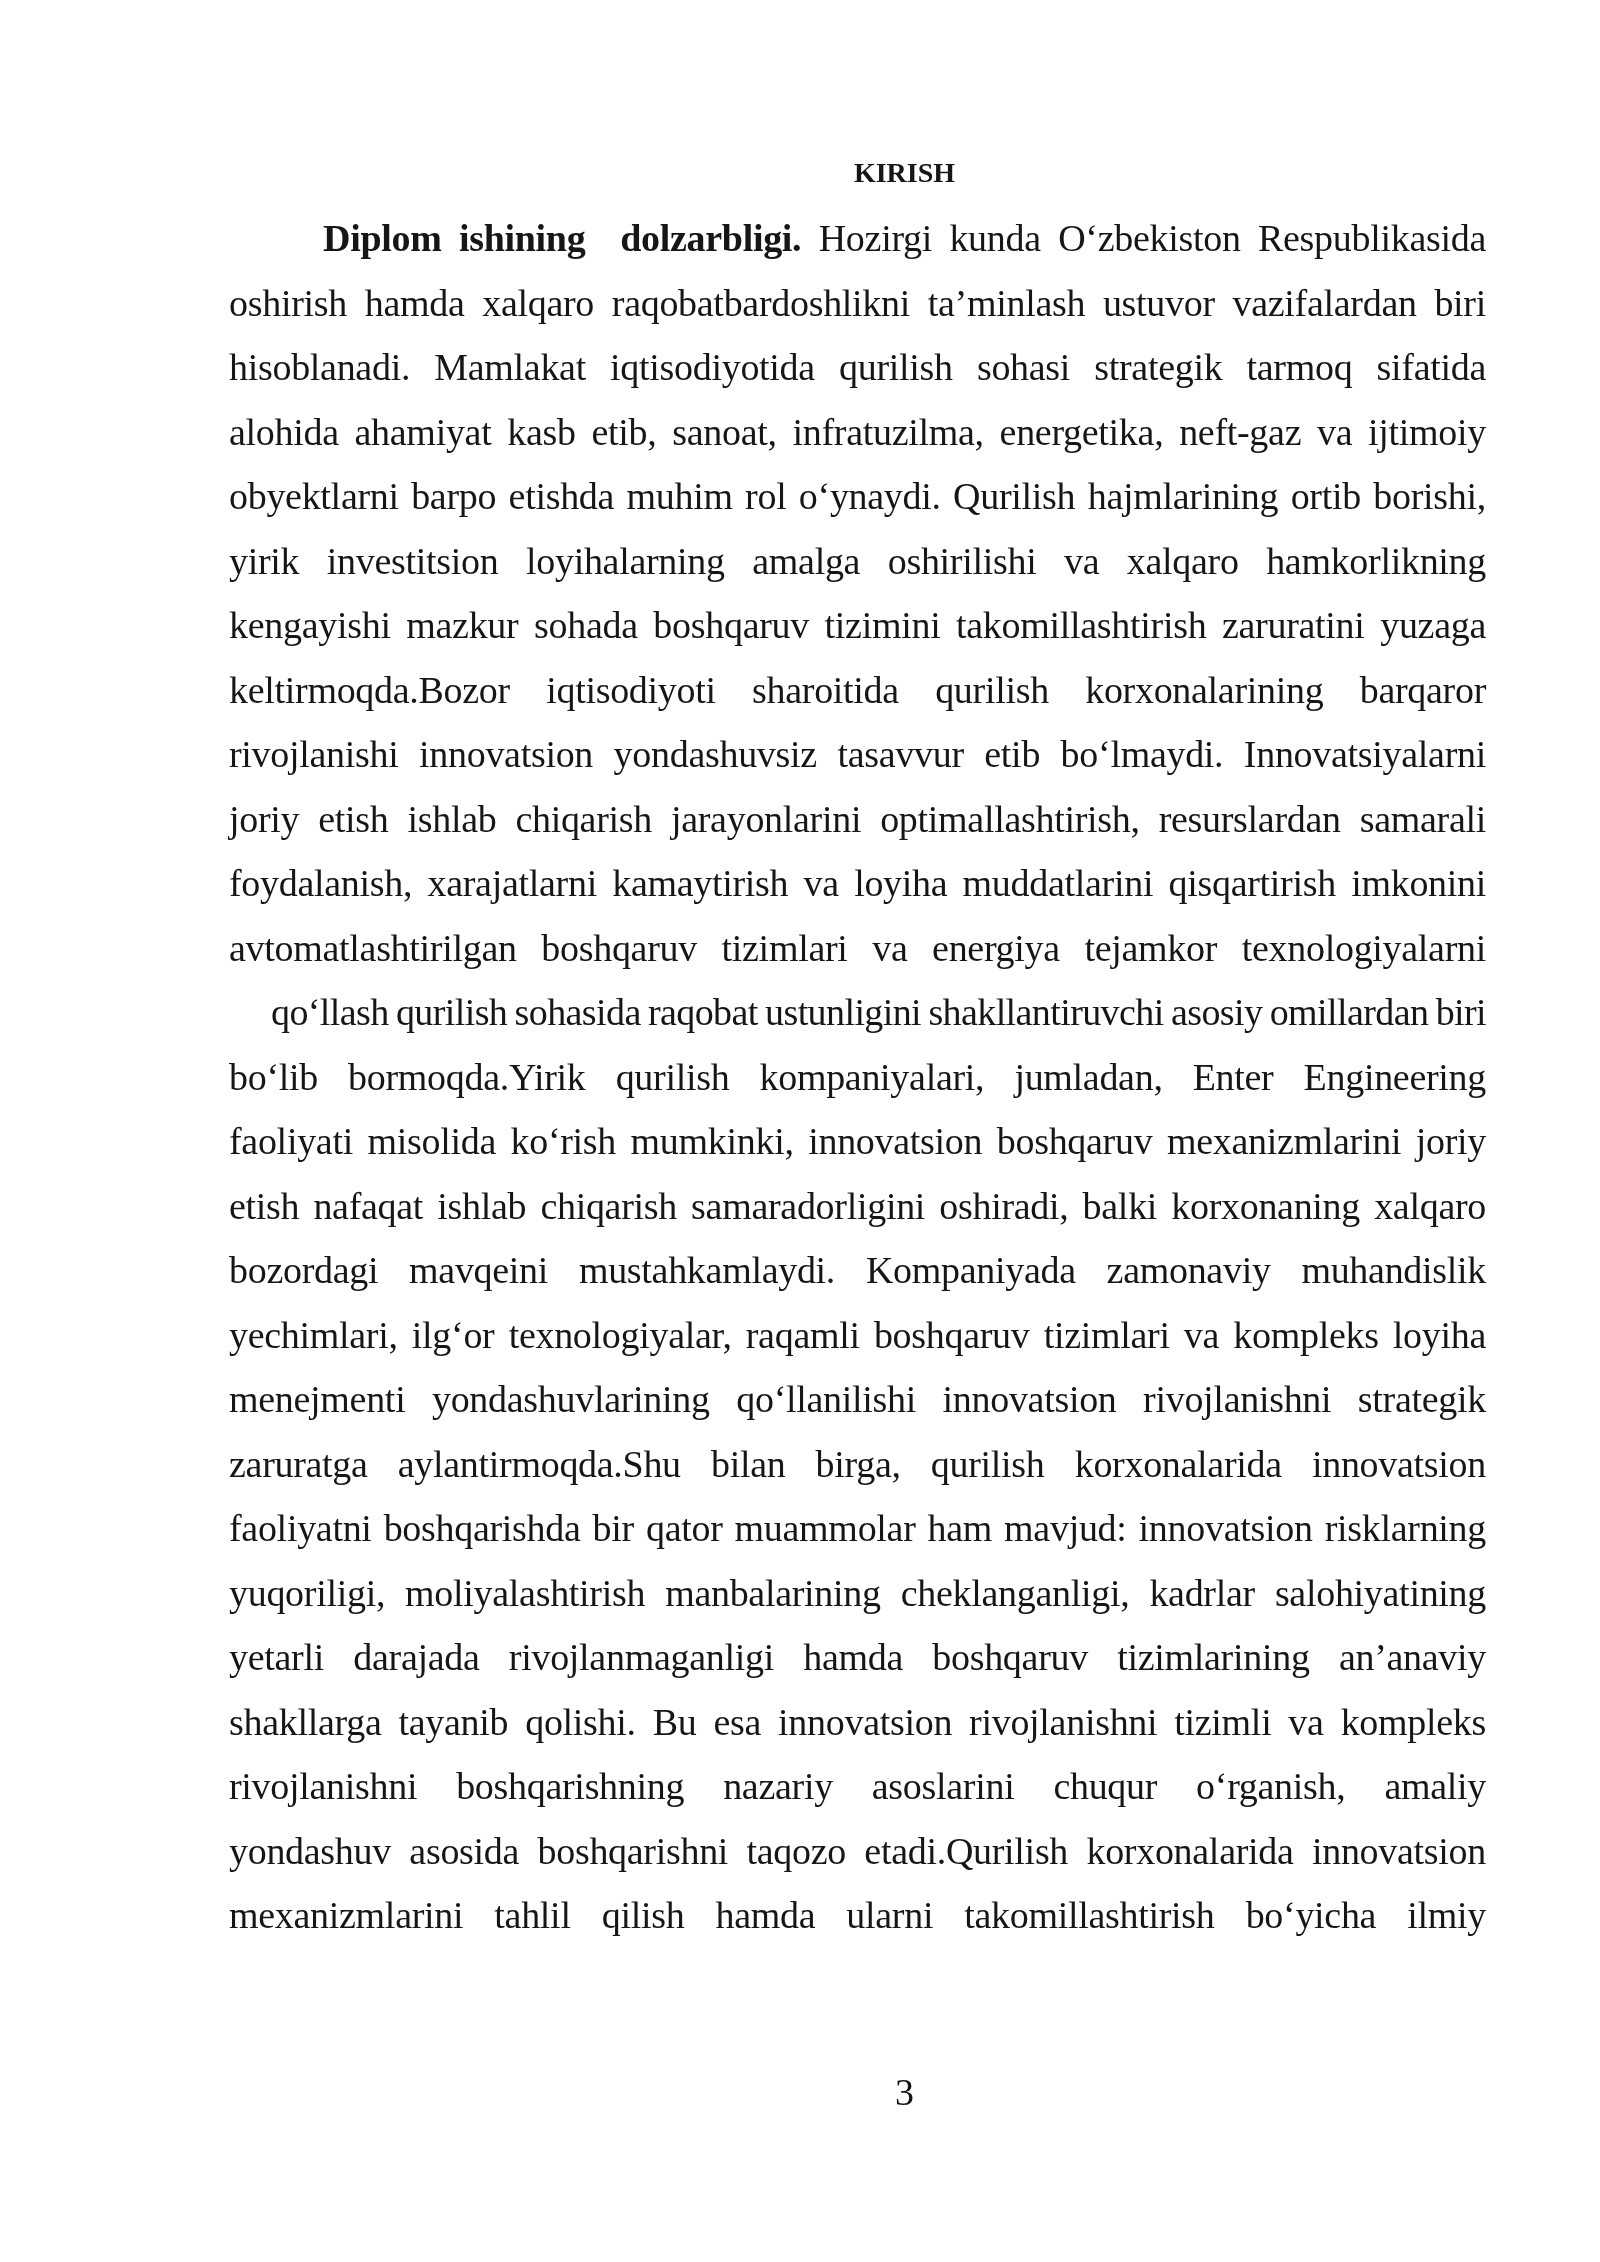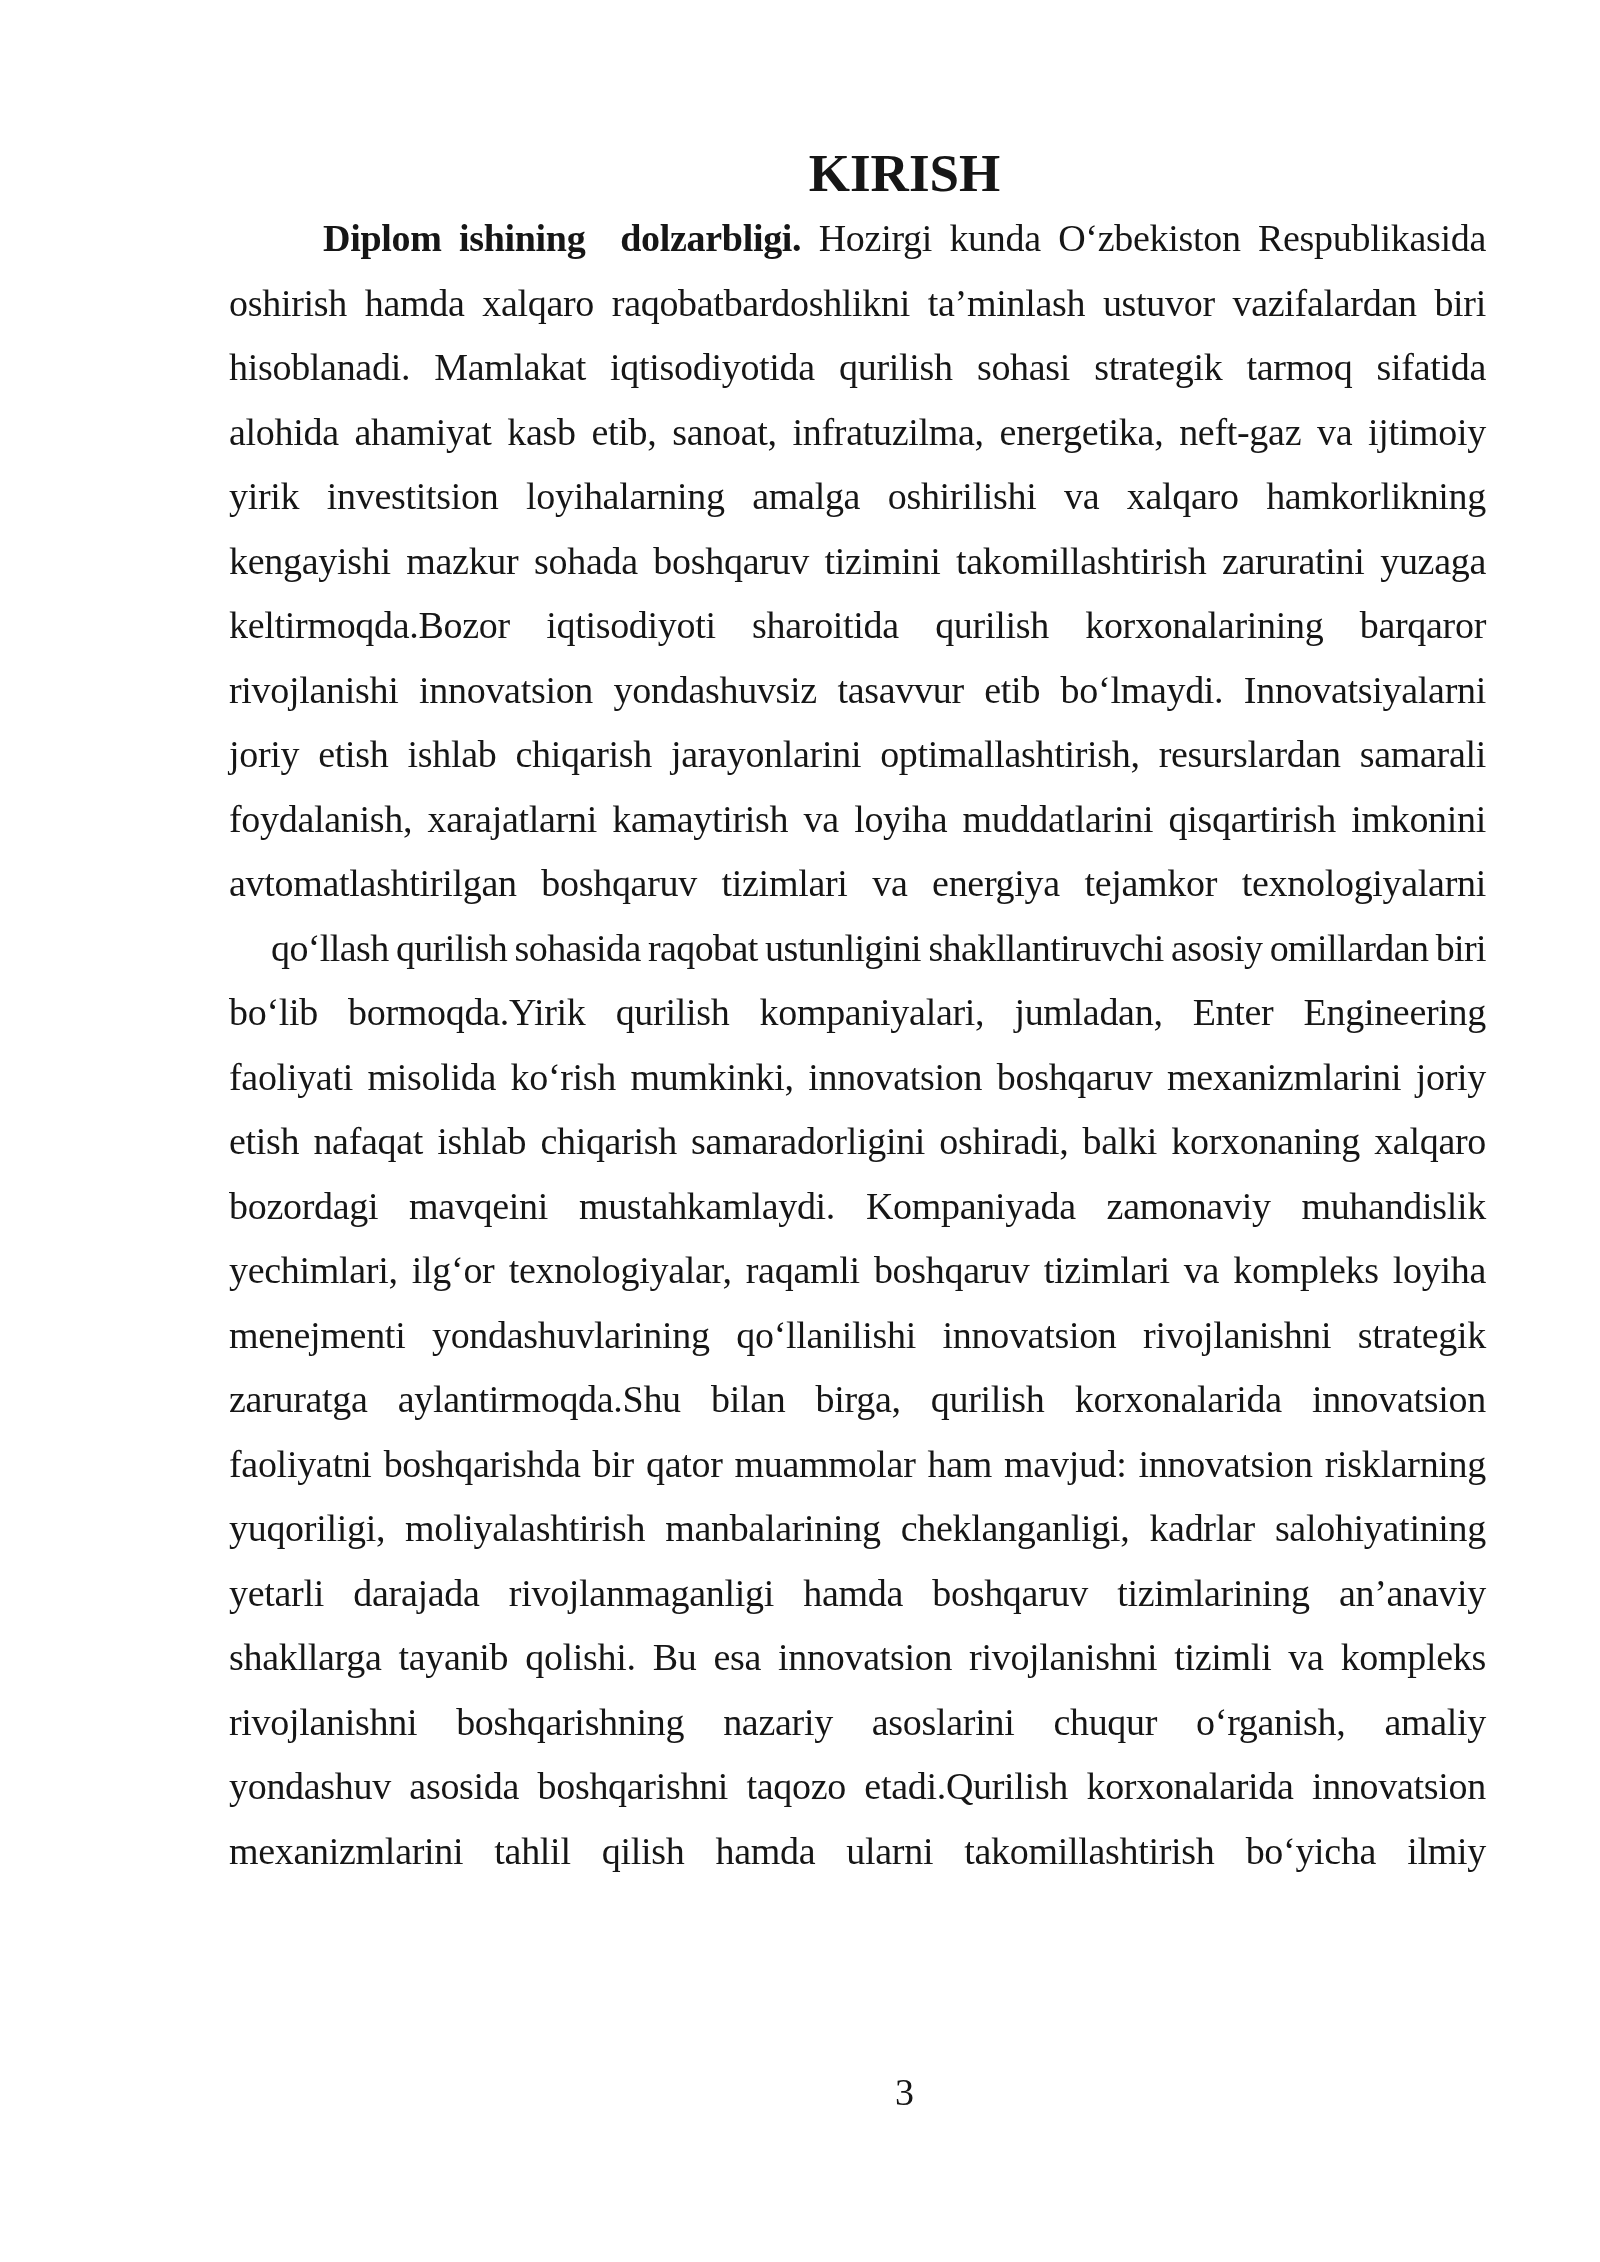--- a/index.html
+++ b/index.html
@@ -17,21 +17,21 @@
     font-family: "Liberation Serif", "DejaVu Serif", serif;
     color: #161616;
   }
   .doc-title {
     position: absolute;
     left: 229px;
     top: 141px;
     width: 1257px;
     height: 65px;
     line-height: 64.5px;
-    font-size: 53px;
+    font-size: 28px;
     font-weight: bold;
     text-align: center;
     transform: translateX(47px);
     white-space: nowrap;
   }
   .body-block {
     position: absolute;
     left: 229px;
     top: 206px;
     width: 1257px;
@@ -75,20 +75,21 @@
 <body>
 
 <div class="page">
   <div class="doc-title">KIRISH</div>
 
   <div class="body-block" id="body-lines">
       <div class="line indent"><b>Diplom ishining&nbsp; dolzarbligi.</b><span> Hozirgi kunda O‘zbekiston Respublikasida</span></div>
       <div class="line">oshirish hamda xalqaro raqobatbardoshlikni ta’minlash ustuvor vazifalardan biri</div>
       <div class="line">hisoblanadi. Mamlakat iqtisodiyotida qurilish sohasi strategik tarmoq sifatida</div>
       <div class="line">alohida ahamiyat kasb etib, sanoat, infratuzilma, energetika, neft-gaz va ijtimoiy</div>
+      <div class="line">obyektlarni barpo etishda muhim rol o‘ynaydi. Qurilish hajmlarining ortib borishi,</div>
       <div class="line">yirik investitsion loyihalarning amalga oshirilishi va xalqaro hamkorlikning</div>
       <div class="line">kengayishi mazkur sohada boshqaruv tizimini takomillashtirish zaruratini yuzaga</div>
       <div class="line">keltirmoqda.Bozor iqtisodiyoti sharoitida qurilish korxonalarining barqaror</div>
       <div class="line">rivojlanishi innovatsion yondashuvsiz tasavvur etib bo‘lmaydi. Innovatsiyalarni</div>
       <div class="line">joriy etish ishlab chiqarish jarayonlarini optimallashtirish, resurslardan samarali</div>
       <div class="line">foydalanish, xarajatlarni kamaytirish va loyiha muddatlarini qisqartirish imkonini</div>
       <div class="line">avtomatlashtirilgan boshqaruv tizimlari va energiya tejamkor texnologiyalarni</div>
       <div class="line tight">qo‘llash qurilish sohasida raqobat ustunligini shakllantiruvchi asosiy omillardan biri</div>
       <div class="line">bo‘lib bormoqda.Yirik qurilish kompaniyalari, jumladan, Enter Engineering</div>
       <div class="line">faoliyati misolida ko‘rish mumkinki, innovatsion boshqaruv mexanizmlarini joriy</div>

